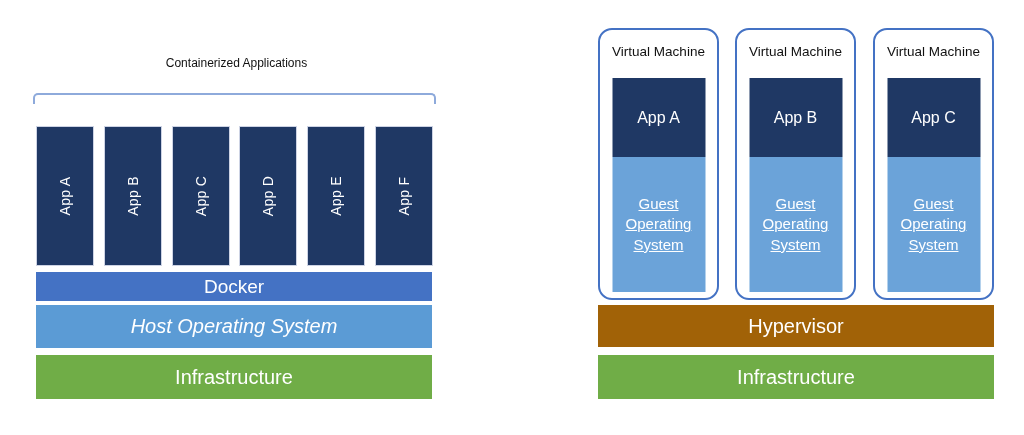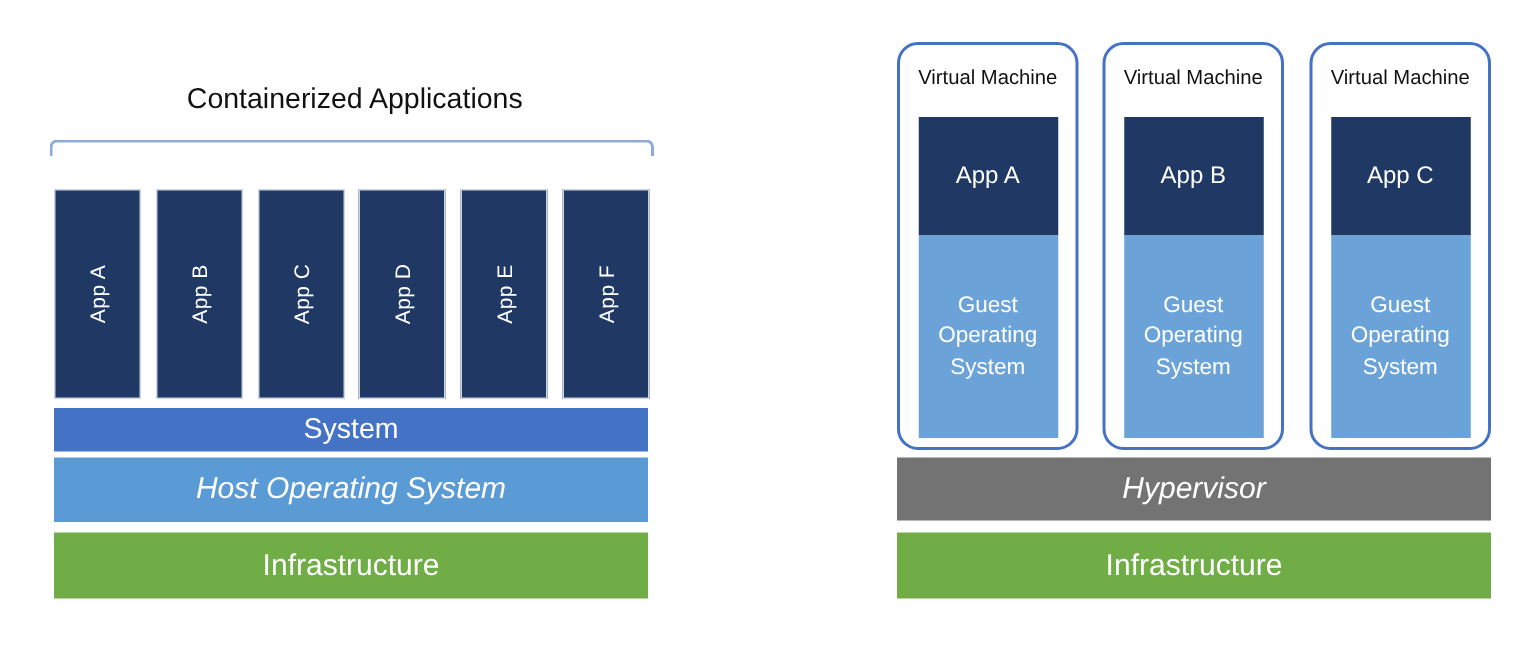--- a/index.html
+++ b/index.html
@@ -7,21 +7,21 @@
     position:relative;
     width:1024px;height:435px;
     background:#ffffff;
     font-family:"Liberation Sans", sans-serif;
     overflow:hidden;
     color:#1a1a1a;
   }
   
   .l-title{
     position:absolute;left:33px;top:56px;width:407px;
-    text-align:center;font-size:19px;color:#111;
+    text-align:center;font-size:12px;color:#111;
   }
   .bracket{
     position:absolute;left:33px;top:93px;width:403px;height:11px;
     border-top:2px solid #8EAADB;
     border-left:2px solid #8EAADB;
     border-right:2px solid #8EAADB;
     border-radius:5px 5px 0 0;
     box-sizing:border-box;
   }
   .apps-row{
@@ -61,23 +61,23 @@
     position:absolute;left:50%;transform:translateX(-50%);
     top:48px;width:93px;height:79px;background:#1F3864;
     display:flex;align-items:center;justify-content:center;
     color:#fff;font-size:16px;
   }
   .vm-os{
     position:absolute;left:50%;transform:translateX(-50%);
     top:127px;width:93px;height:135px;background:#6BA3D9;
     display:flex;align-items:center;justify-content:center;
     text-align:center;color:#fff;font-size:15px;line-height:1.35;
-    padding:0 4px;box-sizing:border-box;
+    padding:0 4px;box-sizing:border-box;text-decoration:underline;
   }
-  .bar.hyper {left:598px;top:305px;width:396px;height:42px;background:#737373;font-style:italic;}
+  .bar.hyper {left:598px;top:305px;width:396px;height:42px;background:#a16207;}
   .bar.infra-r{left:598px;top:355px;width:396px;height:44px;background:#70AD47;}
 </style>
 </head>
 <body>
 
 <div class="canvas">
 
   <div class="l-title">Containerized Applications</div>
   <div class="bracket"></div>
 
@@ -95,21 +95,21 @@
         <span>App D</span>
       </div>
     <div class="app-col">
         <span>App E</span>
       </div>
     <div class="app-col">
         <span>App F</span>
       </div>
   </div>
 
-  <div class="bar docker">System</div>
+  <div class="bar docker">Docker</div>
   <div class="bar host">Host Operating System</div>
   <div class="bar infra-l">Infrastructure</div>
 
   <div class="vm vm1">
     <div class="vm-title">Virtual Machine</div>
     <div class="vm-app">App A</div>
     <div class="vm-os">Guest Operating System</div>
   </div>
   <div class="vm vm2">
     <div class="vm-title">Virtual Machine</div>

